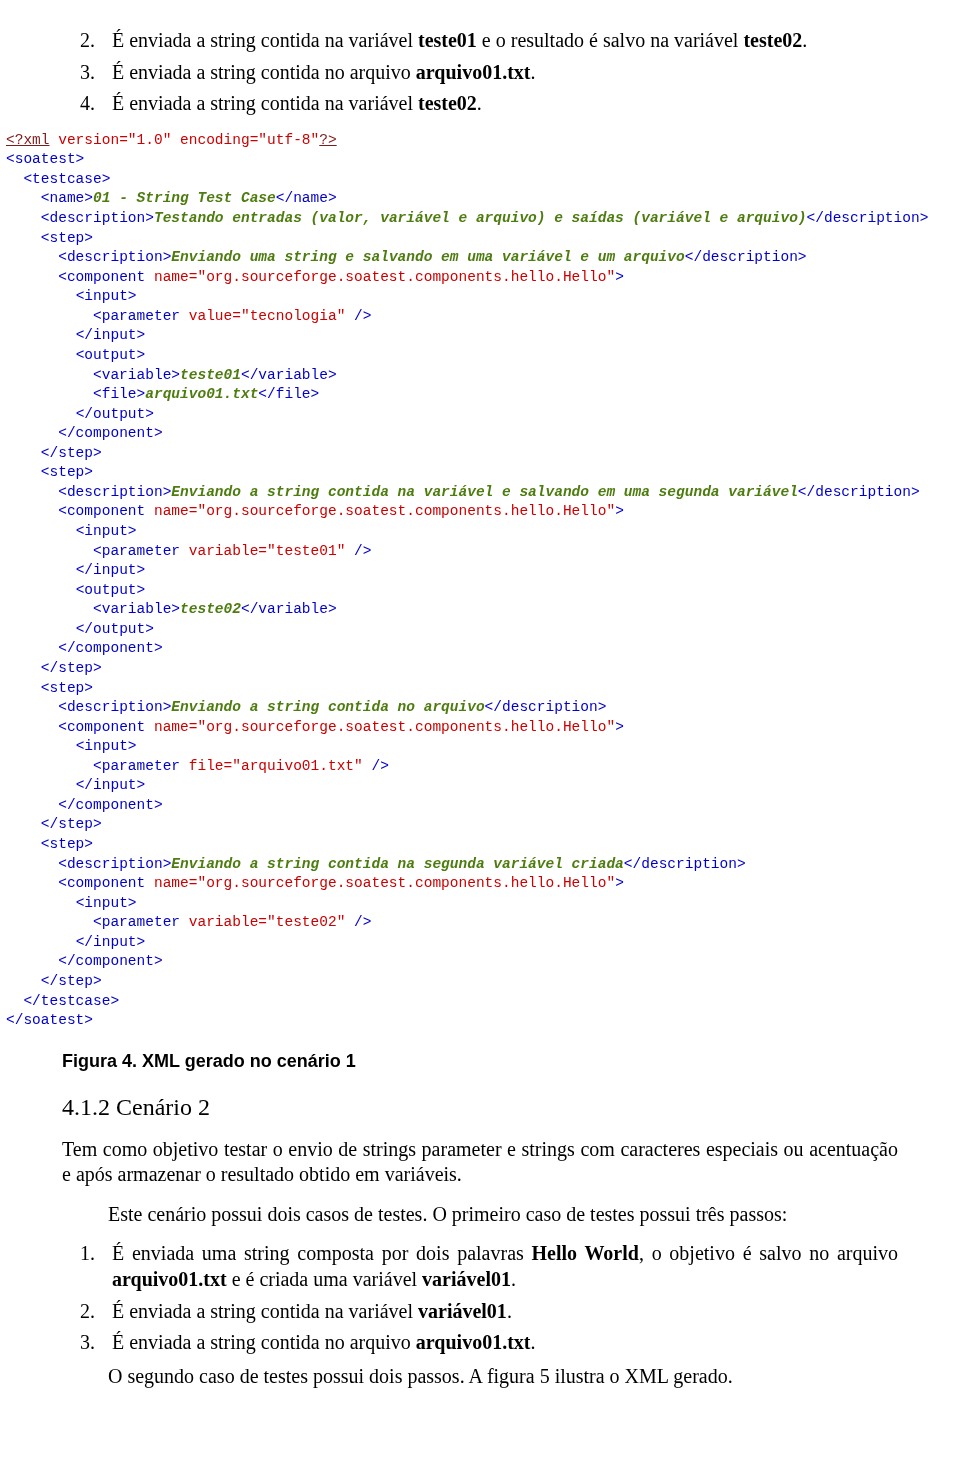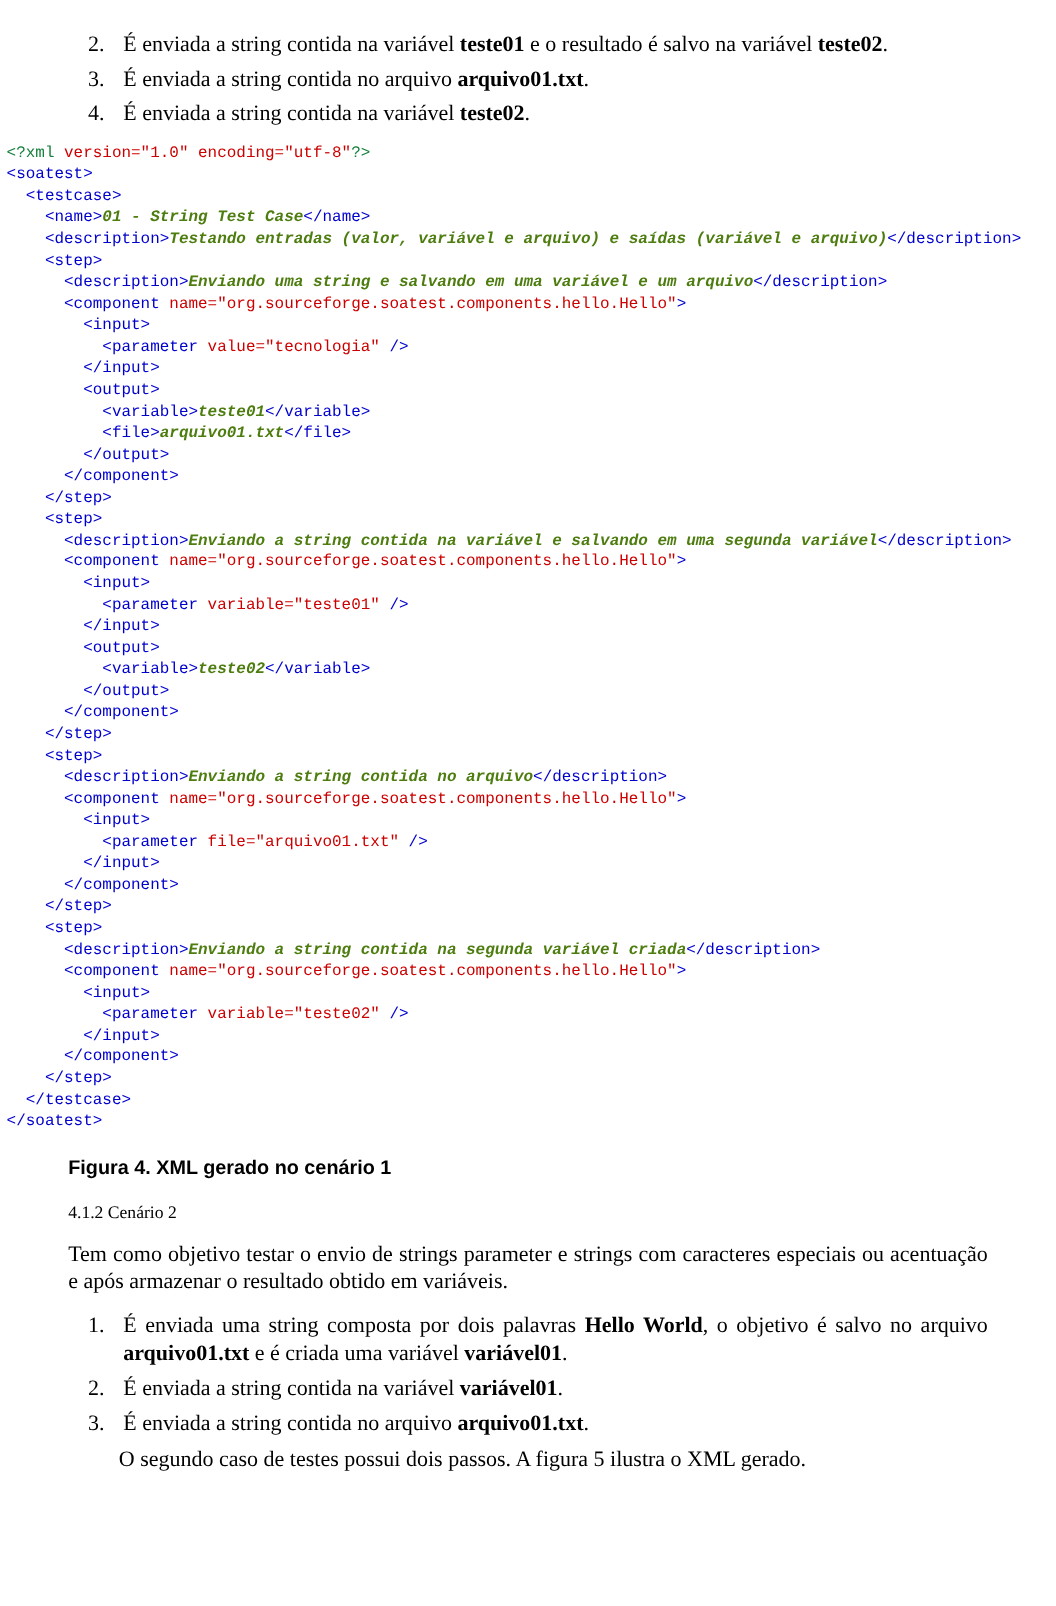--- a/index.html
+++ b/index.html
@@ -33,31 +33,31 @@
   pre.code {
     font-family: "Courier New", Courier, monospace;
     font-size: 14.5px;
     line-height: 1.35;
     margin: 14px -56px 6px -56px;
     white-space: pre;
   }
   pre.code .tag   { color: #0000cc; }
   pre.code .attr  { color: #cc0000; }
   pre.code .txt   { color: #4d7c0f; font-weight: bold; font-style: italic; }
-  pre.code .pi    { color: #15803d; }
+  pre.code .pi    { color: #7f1d1d; text-decoration: underline; }
   .caption {
     text-align: left;
     font-family: Arial, Helvetica, sans-serif;
     font-size: 18px;
     font-weight: bold;
     margin: 20px 0 8px 0;
   }
   .section-heading {
     font-family: "Times New Roman", Times, serif;
-    font-size: 16px;
+    font-size: 24px;
     margin: 22px 0 16px 0;
   }
   .para {
     line-height: 1.28;
     margin: 0 0 14px 0;
     text-align: justify;
   }
   .para.indent {
     text-indent: 46px;
   }
@@ -137,20 +137,21 @@
 </pre>
 
   <div class="caption">Figura 4. XML gerado no cenário 1</div>
 
   <div class="section-heading">4.1.2 Cenário 2</div>
 
   <p class="para">
     <span>Tem como objetivo testar o envio de s</span><span class="italic">trings</span><span> parameter e </span><span class="italic">strings</span><span> com caracteres especiais ou acentuação e após armazenar o resultado obtido em variáveis.</span>
   </p>
 
+  <p class="para indent">Este cenário possui dois casos de testes. O primeiro caso de testes possui três passos:</p>
 
   <div class="num-item">
     <div class="num">1.</div>
     <div class="content">
       <span>É enviada uma </span><span class="italic">string</span><span> composta por dois palavras </span><span class="bold">Hello World</span><span>, o objetivo é salvo no arquivo </span><span class="bold">arquivo01.txt</span><span> e é criada uma variável </span><span class="bold">variável01</span><span>.</span>
     </div>
   </div>
 
   <div class="num-item">
     <div class="num">2.</div>

